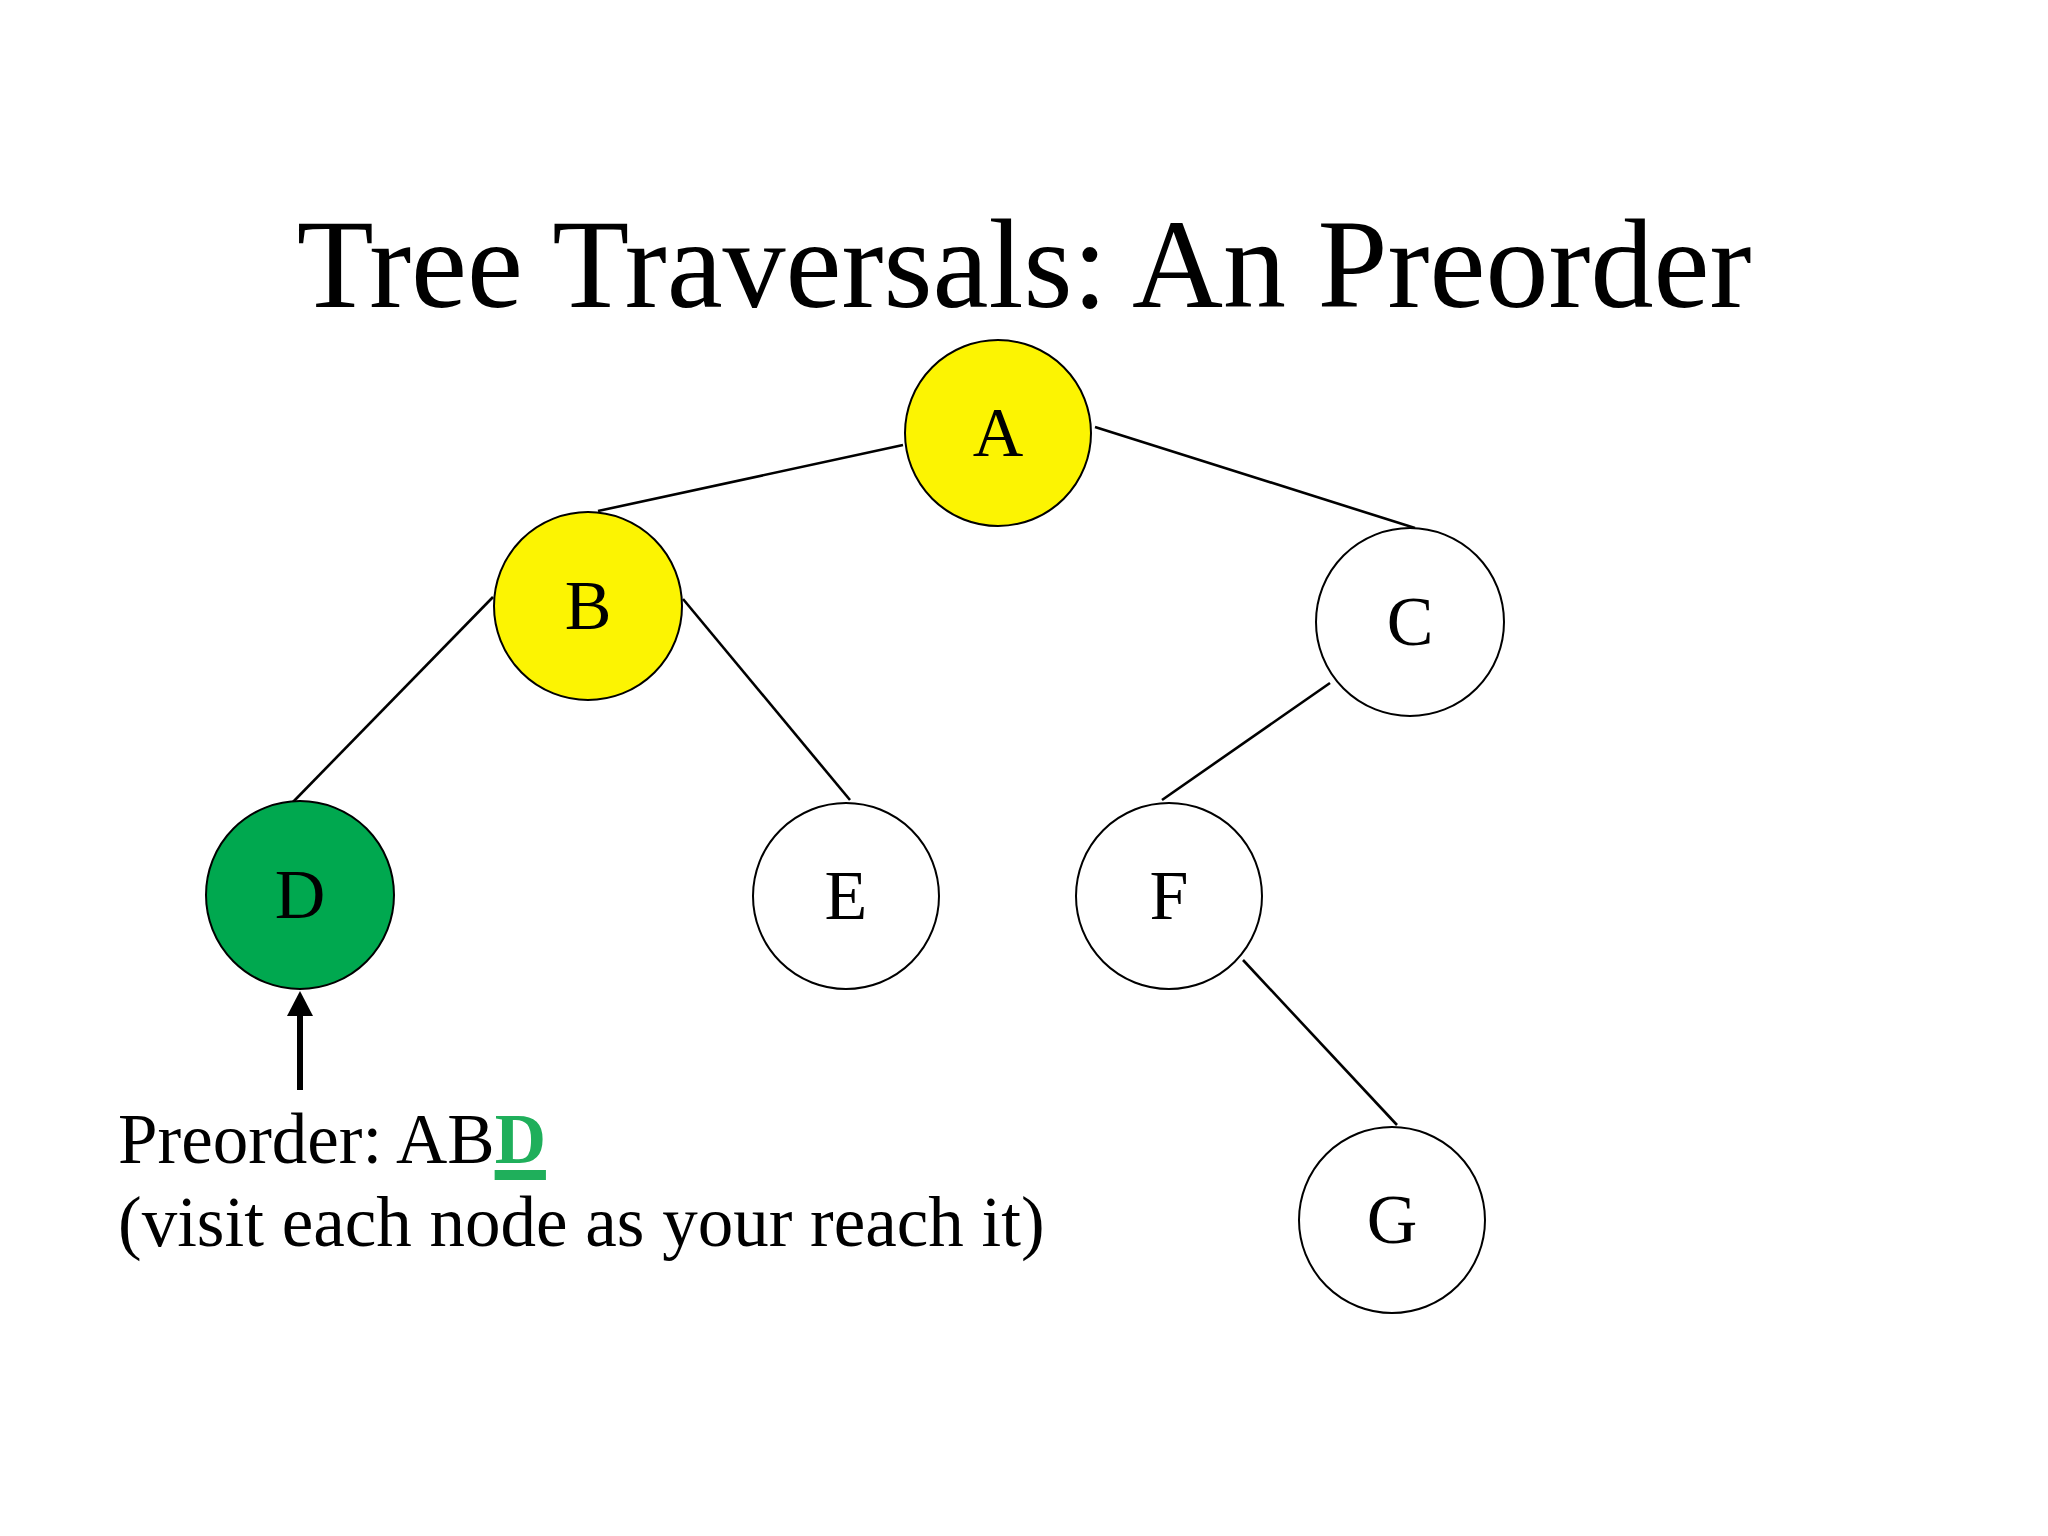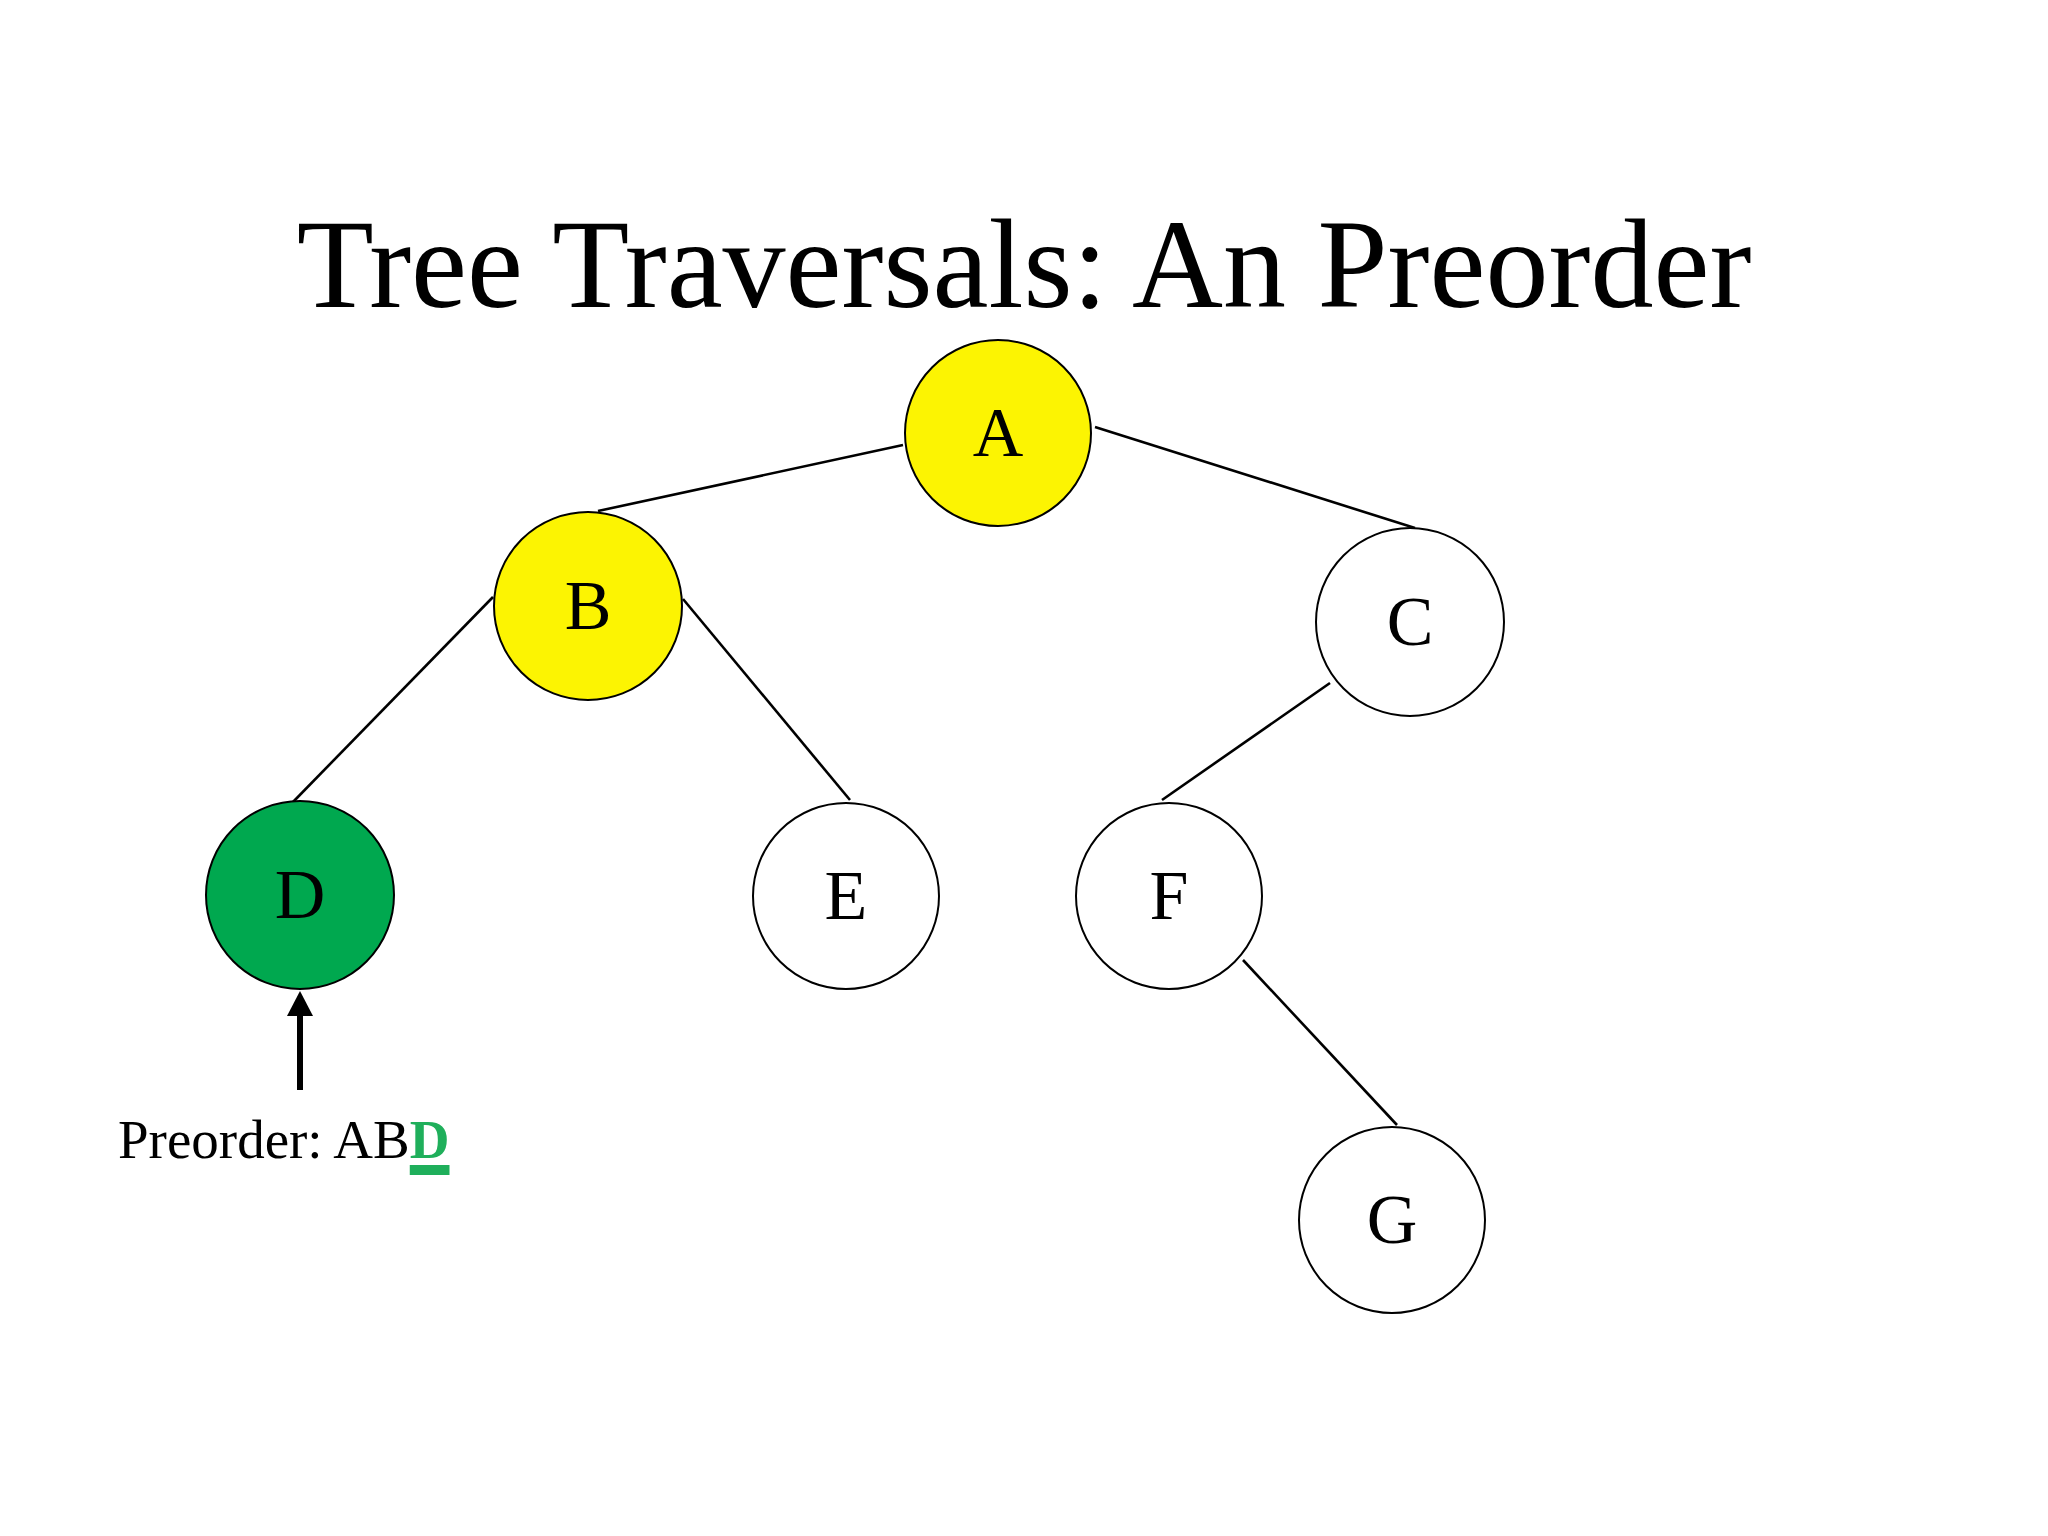--- a/index.html
+++ b/index.html
@@ -55,21 +55,21 @@
     position: absolute;
     left: 0;
     top: 0;
     width: 2048px;
     height: 1536px;
   }
   #annotation {
     position: absolute;
     left: 118px;
     top: 1098px;
-    font-size: 55px;
+    font-size: 71px;
     line-height: 83px;
     color: #000000;
     white-space: nowrap;
     font-family: Liberation Serif, serif;
   }
   #preorder-highlight {
     font-weight: bold;
     text-decoration: underline;
     text-decoration-thickness: 10px;
     text-underline-offset: 7px;
@@ -113,15 +113,16 @@
     <span class="node-label">G</span>
   </div>
 
   <svg id="arrow-svg" viewBox="0 0 2048 1536">
     <line id="arrow-shaft" stroke="#000000" x1="300" y1="1012" x2="300" y2="1090" stroke-width="6"></line>
     <polygon id="arrow-head" fill="#000000" points="300,991 287,1016 313,1016"></polygon>
   </svg>
 
   <div id="annotation">
     <div><span>Preorder: AB</span><span id="preorder-highlight" style="color: rgb(31, 175, 91); text-decoration-color: rgb(31, 175, 91);">D</span></div>
+    <div>(visit each node as your reach it)</div>
   </div>
 
 </div>
 
 </body></html>

